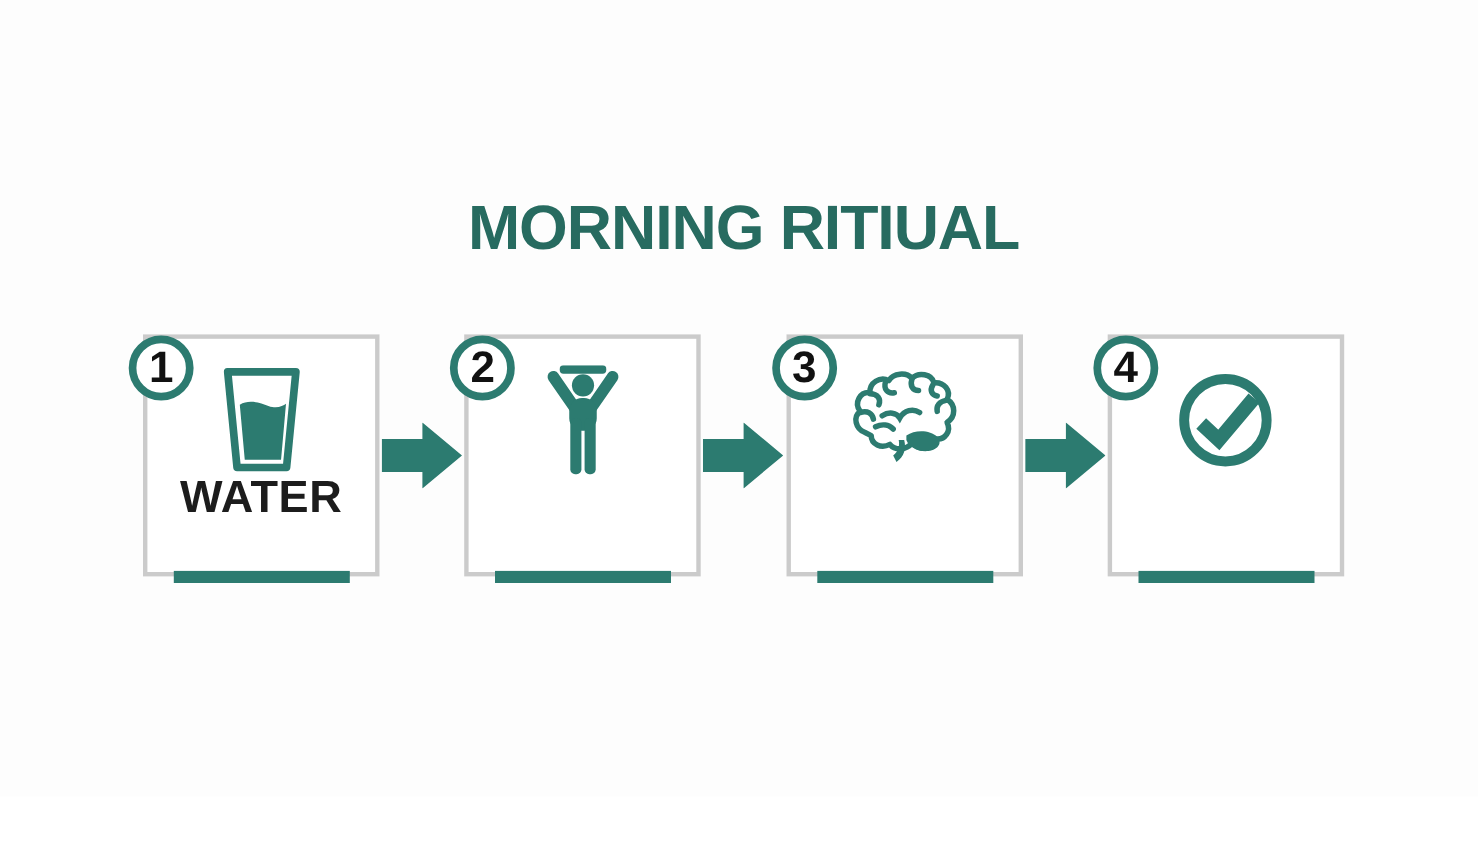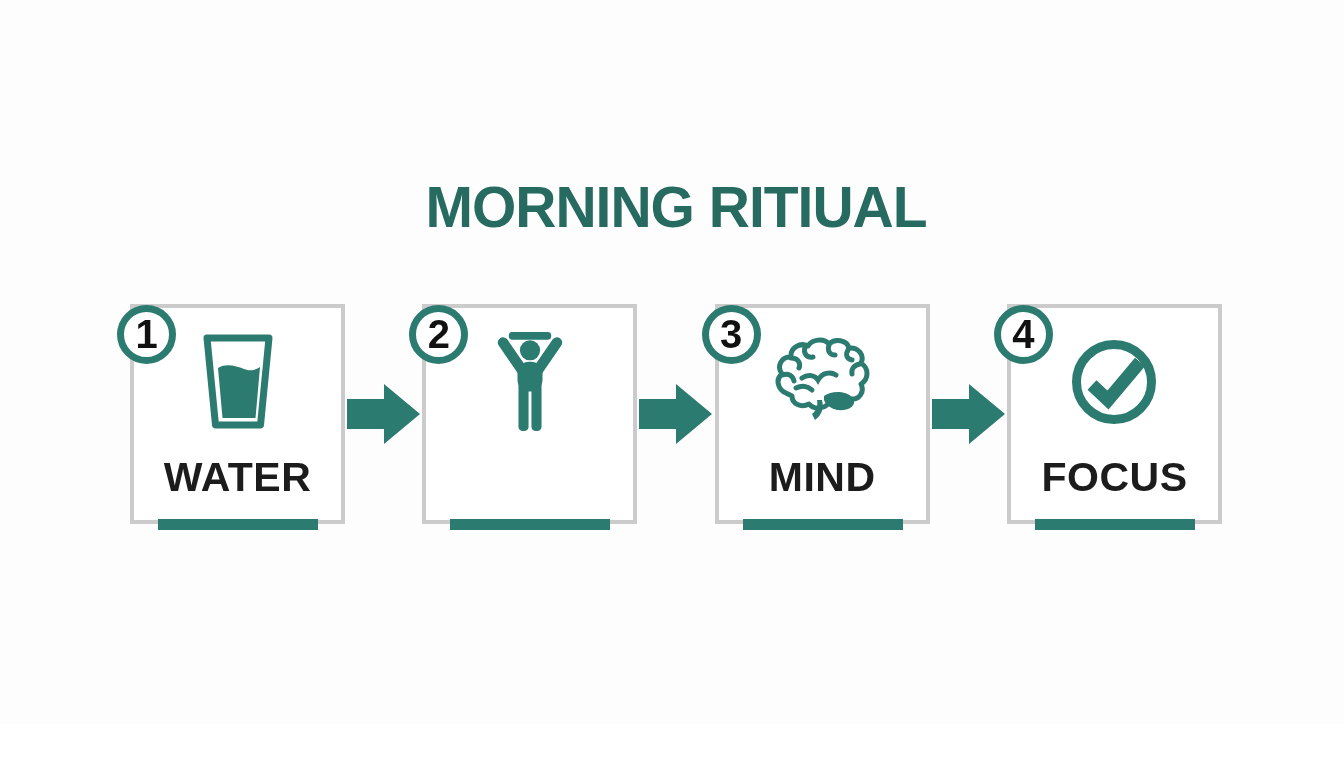--- a/index.html
+++ b/index.html
@@ -54,21 +54,21 @@
     font-size:40px;font-weight:bold;color:#111111;
     z-index:2;
   }
   .icon-wrap{
     position:absolute;
     left:0;top:24px;width:100%;height:100px;
     display:flex;align-items:center;justify-content:center;
   }
   .label{
     position:absolute;
-    left:0;top:146px;width:100%;
+    left:0;top:120px;width:100%;
     text-align:center;
     font-size:41px;font-weight:bold;
     letter-spacing:0.5px;
     color:var(--label-color);
   }
   .underline{
     position:absolute;
     left:24px;right:23px;bottom:-10px;
     height:11px;
     background:var(--accent);
@@ -145,38 +145,36 @@
           <path class="tstroke" stroke-width="5" stroke-linecap="round" d="M19,20 C26,20 29,25 27,30"></path>
           <path class="tstroke" stroke-width="5" stroke-linecap="round" d="M10,37 C17,35 21,38 22,43"></path>
           <path class="tstroke" stroke-width="5" stroke-linecap="round" d="M76,12 C73,17 75,21 80,22"></path>
           <path class="tstroke" stroke-width="5" stroke-linecap="round" d="M88,26 C82,27 79,31 80,36"></path>
           <path class="tstroke" stroke-width="5" stroke-linecap="round" d="M30,40 C36,36 43,37 46,42 C50,35 58,33 64,37"></path>
           <path class="tstroke" stroke-width="5" stroke-linecap="round" d="M24,50 C30,47 36,48 40,52"></path>
           <path class="tfill" d="M52,58 C60,52 74,53 80,59 C85,64 81,71 72,72 C62,73 54,68 52,62 Z"></path>
           <path class="tfill" d="M50,62 C52,70 50,77 43,82 L40,76 C45,72 46,67 45,62 Z"></path>
         </svg>
       </div>
-      <div class="label">MIND</div>
       <div class="underline"></div>
     </div>
 
     <div class="arrow">
       <svg width="73" height="60" viewBox="0 0 73 60" aria-hidden="true">
         <polygon class="tfill" points="0,15 37,15 37,0 73,30 37,60 37,45 0,45"></polygon>
       </svg>
     </div>
 
     <div class="card">
       <div class="badge">
         <span>4</span>
       </div>
       <div class="icon-wrap">
         <svg width="92" height="92" viewBox="0 0 92 92" aria-hidden="true">
           <circle class="tstroke" stroke-width="9" cx="46" cy="46" r="37.5"></circle>
           <path class="tstroke" stroke-width="13" d="M24,49 L40,64 L72,26"></path>
         </svg>
       </div>
-      <div class="label">FOCUS</div>
       <div class="underline"></div>
     </div>
 
   </div>
 </div>
 
 </body></html>

